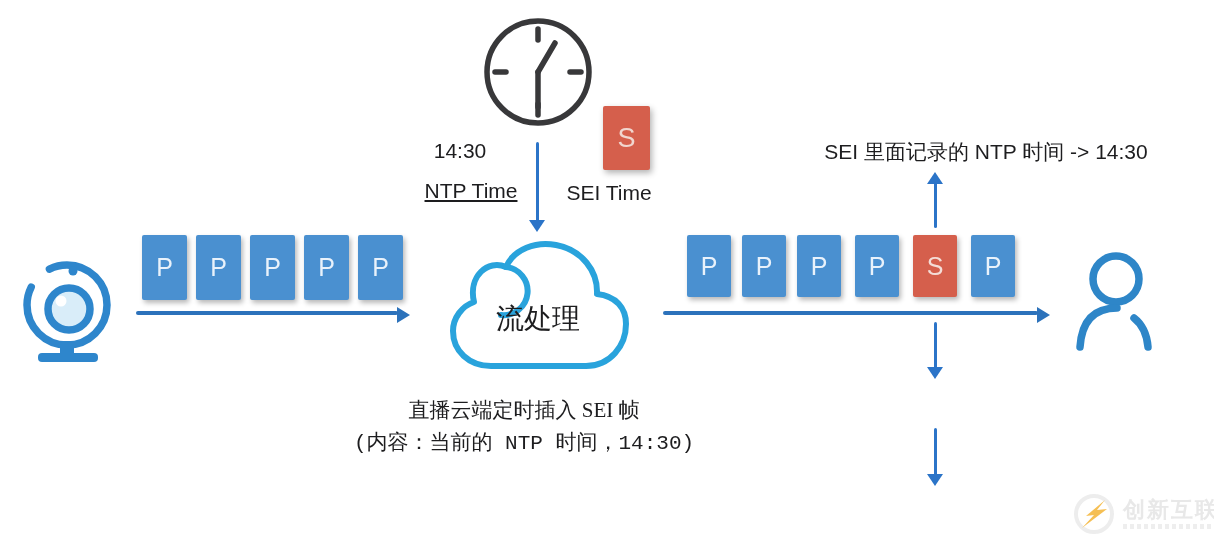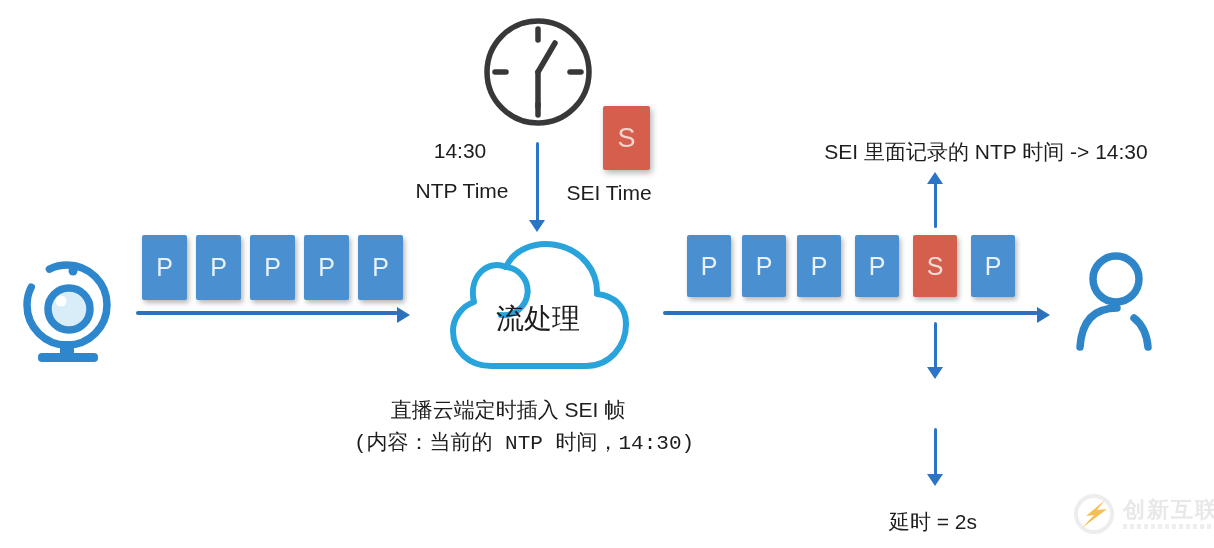--- a/index.html
+++ b/index.html
@@ -52,21 +52,21 @@
     <circle cx="58" cy="62" r="51" fill="none" stroke="#38383a" stroke-width="5.5"></circle>
     <line x1="58" y1="19" x2="58" y2="30" stroke="#38383a" stroke-width="5.5" stroke-linecap="round"></line>
     <line x1="58" y1="94" x2="58" y2="105" stroke="#38383a" stroke-width="5.5" stroke-linecap="round"></line>
     <line x1="90" y1="62" x2="101" y2="62" stroke="#38383a" stroke-width="5.5" stroke-linecap="round"></line>
     <line x1="15" y1="62" x2="26" y2="62" stroke="#38383a" stroke-width="5.5" stroke-linecap="round"></line>
     <line x1="58" y1="62" x2="58" y2="97" stroke="#38383a" stroke-width="5.5" stroke-linecap="round"></line>
     <line x1="58" y1="62" x2="75" y2="33" stroke="#38383a" stroke-width="5.5" stroke-linecap="round"></line>
   </svg>
 
   <div class="txt" style="left:405px;top:139px;width:110px;">14:30</div>
-  <div class="txt" style="left:395px;top:179px;width:134px;">NTP Time</div>
+  <div class="txt" style="left:404px;top:179px;width:134px;text-decoration:underline;">NTP Time</div>
 
   <div class="sei-square">
     <span>S</span>
   </div>
   <div class="txt" style="left:548px;top:181px;width:122px;">SEI Time</div>
 
   <div>
     <div class="vshaft" style="left:535.5px;top:142px;height:80px;"></div>
     <div class="head-down" style="left:529px;top:220px;"></div>
   </div>
@@ -151,23 +151,22 @@
 
   <div>
     <div class="vshaft" style="left:933.5px;top:322px;height:47px;"></div>
     <div class="head-down" style="left:927px;top:367px;"></div>
   </div>
 
   <div>
     <div class="vshaft" style="left:933.5px;top:428px;height:48px;"></div>
     <div class="head-down" style="left:927px;top:474px;"></div>
   </div>
-  <div class="txt" style="left:833px;top:508px;width:200px;">延时 = 2s</div>
 
-  <div class="txt" style="left:322px;top:396px;width:372px;">直播云端定时插入 SEI 帧</div>
+  <div class="txt" style="left:338px;top:396px;width:372px;font-family:Liberation Serif, serif;">直播云端定时插入 SEI 帧</div>
   <div class="txt" style="left:338px;top:428px;width:372px;font-family:Liberation Mono, monospace;">(内容：当前的 NTP 时间，14:30)</div>
 
   <svg style="position:absolute;left:1072px;top:250px;" width="92" height="104" viewBox="0 0 92 104">
     <circle cx="44" cy="29" r="23" fill="none" stroke="#2e86c8" stroke-width="7.5"></circle>
     <path d="M 8 97 C 10 67, 26 58, 45 58" fill="none" stroke="#2e86c8" stroke-width="7.5" stroke-linecap="round"></path>
     <path d="M 62 68 C 71 75, 75 85, 76 97" fill="none" stroke="#2e86c8" stroke-width="7.5" stroke-linecap="round"></path>
   </svg>
 
   <div class="watermark">
     <svg width="44" height="44" viewBox="0 0 44 44">

